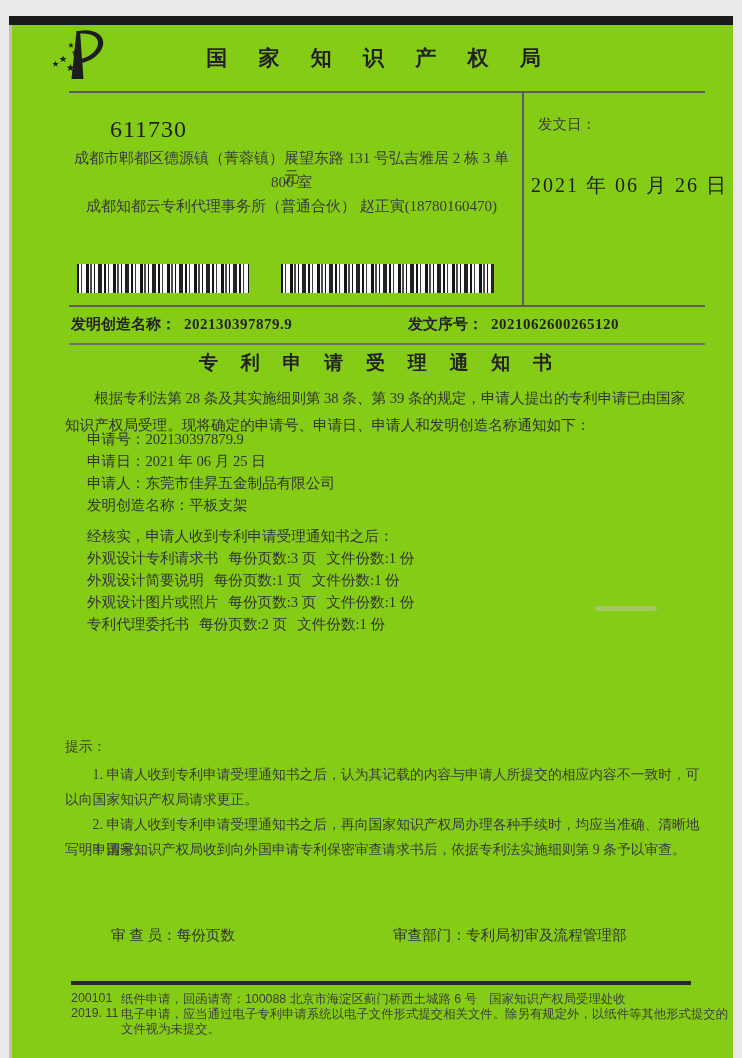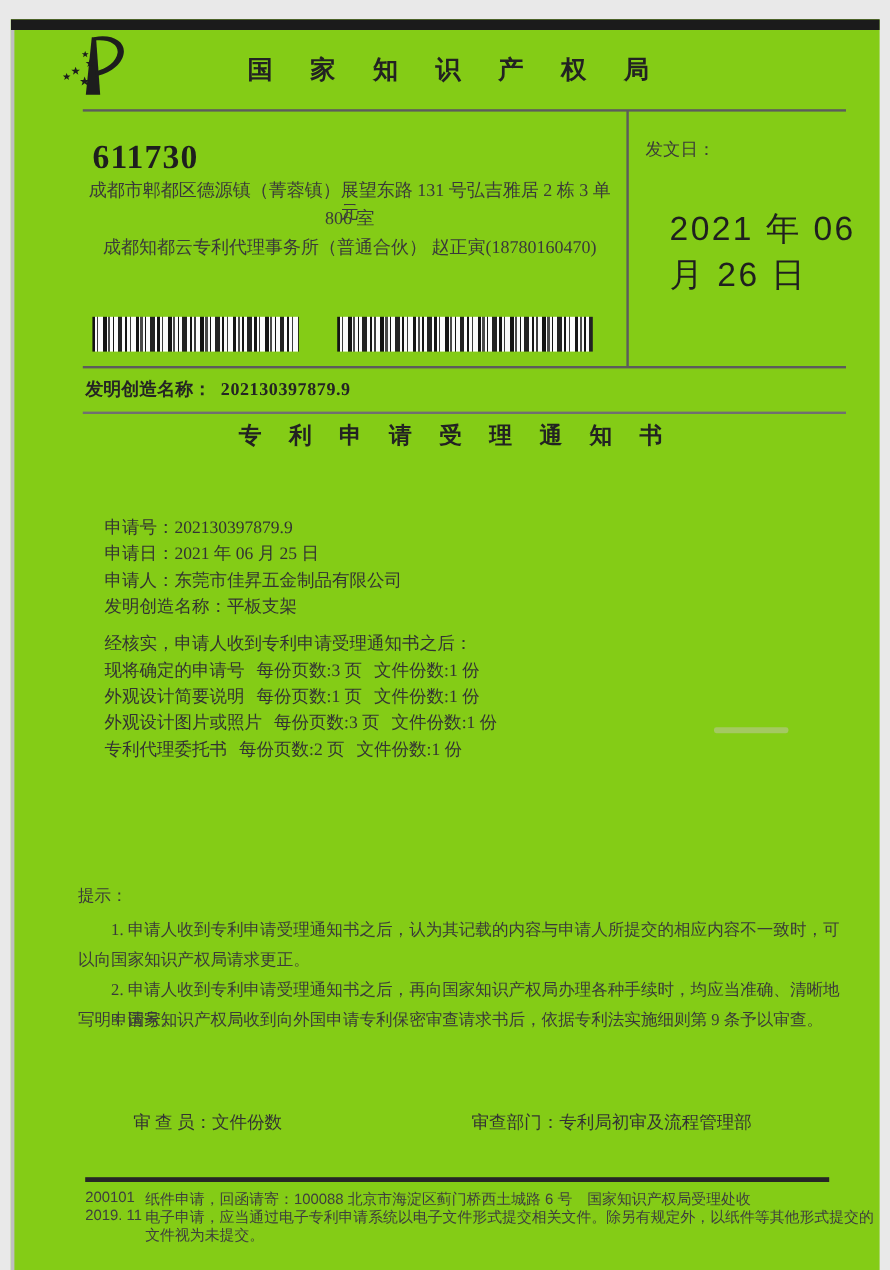--- a/index.html
+++ b/index.html
@@ -21,29 +21,29 @@
   }
   .logo { left:40px; top:13px; width:62px; height:53px; }
 
   .hline { background:#5c5c5c; }
   .hline-1 { left:60px; top:75px;  width:636px; height:2px; }
   .vline   { left:513px; top:76px; width:2px; height:213px; background:#5c5c5c; }
   .hline-2 { left:60px; top:289px; width:636px; height:2px; }
   .hline-3 { left:60px; top:327px; width:636px; height:1.6px; background:#707070; }
   .thickline { left:62px; top:965px; width:620px; height:4px; background:#262626; }
 
-  .postcode { left:68px; top:100px; font-size:28px; font-weight:bold; color:#1e1e1e; letter-spacing:1px; }
+  .postcode { left:101px; top:100px; font-size:24px; font-weight:normal; color:#1e1e1e; letter-spacing:1px; }
   .addr { left:60px; width:445px; text-align:center; font-size:15px; color:#3a3a3a; }
   .addr-1 { top:133px; }
   .addr-2 { top:157px; }
   .addr-3 { top:181px; }
 
   .issue-label { left:529px; top:99px;  font-size:14.5px; color:#3a3a3a; }
-  .issue-date  { left:549px; top:156px; font-size:28px; color:#1f1f1f;
-                 font-family:Liberation Sans, sans-serif; letter-spacing:2px; }
+  .issue-date  { left:522px; top:156px; font-size:20px; color:#1f1f1f;
+                 font-family:Liberation Serif, serif; letter-spacing:2px; }
 
   .barcode { top:248px; height:29px;
     background:repeating-linear-gradient(90deg,
       #141414 0px,#141414 2px,#fbfbfb 2px,#fbfbfb 4px,
       #3c3c3c 4px,#3c3c3c 5px,#fbfbfb 5px,#fbfbfb 9px,
       #141414 9px,#141414 12px,#fbfbfb 12px,#fbfbfb 13px,
       #4a4a4a 13px,#4a4a4a 15px,#fbfbfb 15px,#fbfbfb 17px,
       #141414 17px,#141414 18px,#fbfbfb 18px,#fbfbfb 21px,
       #222 21px,#222 25px,#fbfbfb 25px,#fbfbfb 27px);
   }
@@ -125,61 +125,65 @@
   <div class="abs issue-date">2021 年 06 月 26 日</div>
 
   <div class="abs barcode barcode-left"></div>
   <div class="abs barcode barcode-right"></div>
 
   <div class="abs hline hline-2"></div>
 
   <div class="abs numrow num-app">
     <span class="lbl">发明创造名称：</span><span class="val">202130397879.9</span>
   </div>
+  <div class="abs numrow num-serial">
+    <span class="lbl">发文序号：</span><span class="val">2021062600265120</span>
+  </div>
 
   <div class="abs hline hline-3"></div>
 
   <div class="abs notice-title">专 利 申 请 受 理 通 知 书</div>
+  <div class="abs body-par">根据专利法第 28 条及其实施细则第 38 条、第 39 条的规定，申请人提出的专利申请已由国家知识产权局受理。现将确定的申请号、申请日、申请人和发明创造名称通知如下：</div>
 
   <div class="abs field-line f-0">
     <span>申请号：</span><span>202130397879.9</span>
   </div>
   <div class="abs field-line f-1">
     <span>申请日：</span><span>2021 年 06 月 25 日</span>
   </div>
   <div class="abs field-line f-2">
     <span>申请人：</span><span>东莞市佳昇五金制品有限公司</span>
   </div>
   <div class="abs field-line f-3">
     <span>发明创造名称：</span><span>平板支架</span>
   </div>
 
   <div class="abs recv-head">经核实，申请人收到专利申请受理通知书之后：</div>
   <div class="abs recv-item r-0">
-    <span class="seg">现将确定的申请号</span><span class="seg">每份页数:3 页</span><span>文件份数:1 份</span>
+    <span class="seg">外观设计专利请求书</span><span class="seg">每份页数:3 页</span><span>文件份数:1 份</span>
   </div>
   <div class="abs recv-item r-1">
     <span class="seg">外观设计简要说明</span><span class="seg">每份页数:1 页</span><span>文件份数:1 份</span>
   </div>
   <div class="abs recv-item r-2">
     <span class="seg">外观设计图片或照片</span><span class="seg">每份页数:3 页</span><span>文件份数:1 份</span>
   </div>
   <div class="abs recv-item r-3">
     <span class="seg">专利代理委托书</span><span class="seg">每份页数:2 页</span><span>文件份数:1 份</span>
   </div>
 
   <div class="abs artifact"></div>
 
   <div class="abs tips-head">提示：</div>
   <div class="abs tip t-0">1. 申请人收到专利申请受理通知书之后，认为其记载的内容与申请人所提交的相应内容不一致时，可以向国家知识产权局请求更正。</div>
   <div class="abs tip t-1">2. 申请人收到专利申请受理通知书之后，再向国家知识产权局办理各种手续时，均应当准确、清晰地写明申请号。</div>
   <div class="abs tip t-2">3. 国家知识产权局收到向外国申请专利保密审查请求书后，依据专利法实施细则第 9 条予以审查。</div>
 
   <div class="abs signoff sign-examiner">
-    <span>审 查 员：</span><span>文件份数</span>
+    <span>审 查 员：</span><span>每份页数</span>
   </div>
   <div class="abs signoff sign-dept">
     <span>审查部门：</span><span>专利局初审及流程管理部</span>
   </div>
 
   <div class="abs thickline"></div>
   <div class="abs footer fcode-0">200101</div>
   <div class="abs footer fcode-1">2019. 11</div>
   <div class="abs footer fline fl-0">纸件申请，回函请寄：100088  北京市海淀区蓟门桥西土城路 6 号　国家知识产权局受理处收</div>
   <div class="abs footer fline fl-1">电子申请，应当通过电子专利申请系统以电子文件形式提交相关文件。除另有规定外，以纸件等其他形式提交的</div>

